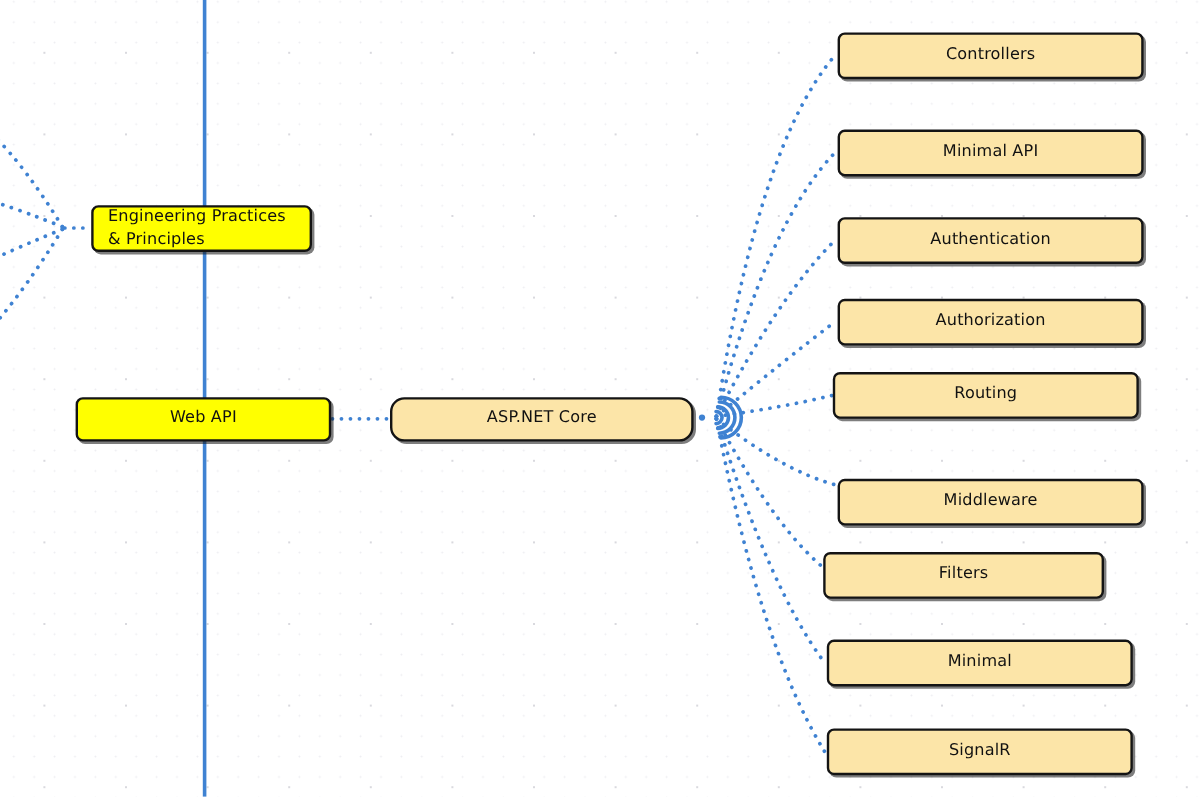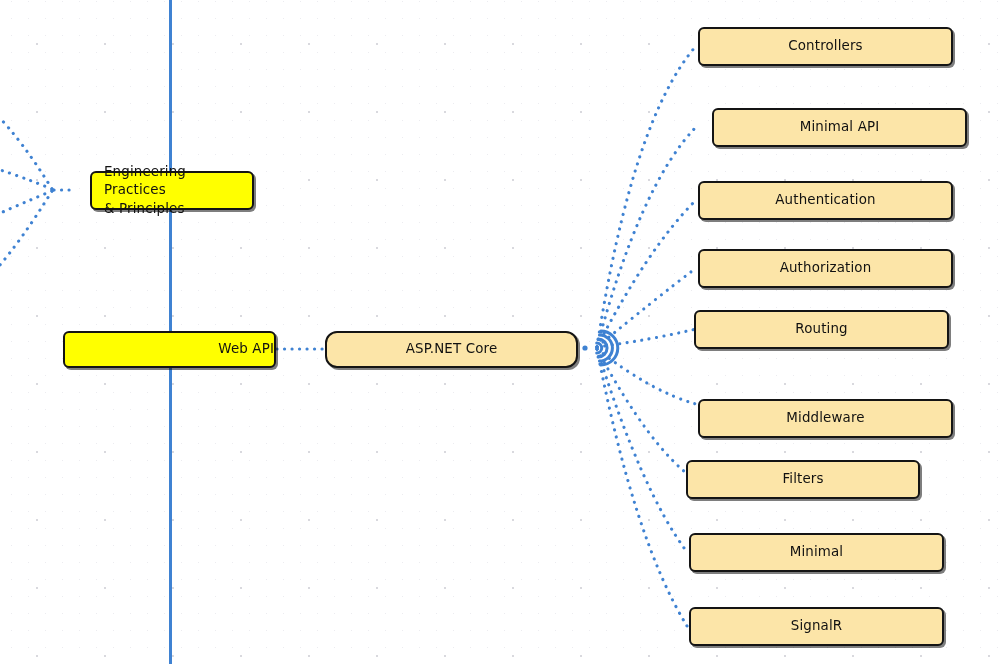--- a/index.html
+++ b/index.html
@@ -36,21 +36,21 @@
     display:flex;
     align-items:center;
     justify-content:center;
     font-size:13.4px;
     color:#111111;
     letter-spacing:0.15px;
     line-height:1.35;
     white-space:pre-line;
     text-align:center;
   }
-  .node.fill-yellow{background:#ffff00;justify-content:flex-end;}
+  .node.fill-yellow{background:#ffff00;}
   .node.fill-orange{background:#fce5a8;}
   .node.align-left{
     justify-content:flex-start;
     text-align:left;
     padding-left:16px;
   }
 </style>
 </head>
 <body>
 
@@ -75,26 +75,26 @@
     <path d="M 52 191 Q 20 204 -6 216" fill="none" stroke="#3f82d2" stroke-width="3.1" stroke-linecap="round" stroke-dasharray="0.1 7.4"></path>
     <path d="M 52 191 Q 22 240 -6 272" fill="none" stroke="#3f82d2" stroke-width="3.1" stroke-linecap="round" stroke-dasharray="0.1 7.4"></path>
     <path d="M 596.7 343 A 5 5 0 0 1 596.7 353" fill="none" stroke="#3f82d2" stroke-width="3" stroke-linecap="round"></path>
     <path d="M 598.06 339 A 9 9 0 0 1 598.06 357" fill="none" stroke="#3f82d2" stroke-width="3" stroke-linecap="round"></path>
     <path d="M 599.42 335 A 13 13 0 0 1 599.42 361" fill="none" stroke="#3f82d2" stroke-width="3" stroke-linecap="round"></path>
     <path d="M 600.78 331 A 17 17 0 0 1 600.78 365" fill="none" stroke="#3f82d2" stroke-width="3" stroke-linecap="round"></path>
     <circle cx="585" cy="348" r="2.6" fill="#3f82d2"></circle>
   </svg>
 
 <div id="nodes-layer">
-    <div class="node fill-yellow align-left" style="left: 90px; top: 171px; width: 164px; height: 39px; padding-left: 12px;"><span>Engineering Practices
+    <div class="node fill-yellow align-left" style="left: 76px; top: 171px; width: 184px; height: 39px; padding-left: 12px;"><span>Engineering Practices
 &amp; Principles</span></div>
     <div class="node fill-yellow" style="left: 63px; top: 331px; width: 213px; height: 37px;"><span>Web API</span></div>
     <div class="node fill-orange" style="left: 325px; top: 331px; width: 253px; height: 37px; border-radius: 12px;"><span>ASP.NET Core</span></div>
     <div class="node fill-orange" style="left: 698px; top: 27px; width: 255px; height: 39px;"><span>Controllers</span></div>
-    <div class="node fill-orange" style="left: 698px; top: 108px; width: 255px; height: 39px; margin-left: 14px;"><span>Minimal API</span></div>
+    <div class="node fill-orange" style="left: 698px; top: 108px; width: 255px; height: 39px;"><span>Minimal API</span></div>
     <div class="node fill-orange" style="left: 698px; top: 181px; width: 255px; height: 39px;"><span>Authentication</span></div>
     <div class="node fill-orange" style="left: 698px; top: 249px; width: 255px; height: 39px; justify-content: center;"><span>Authorization</span></div>
     <div class="node fill-orange" style="left: 694px; top: 310px; width: 255px; height: 39px;"><span>Routing</span></div>
     <div class="node fill-orange" style="left: 698px; top: 385px; width: 255px; height: 39px; margin-top: 14px;"><span>Middleware</span></div>
     <div class="node fill-orange" style="left: 686px; top: 460px; width: 234px; height: 39px;"><span>Filters</span></div>
     <div class="node fill-orange" style="left: 689px; top: 533px; width: 255px; height: 39px;"><span>Minimal</span></div>
     <div class="node fill-orange" style="left: 689px; top: 607px; width: 255px; height: 39px;"><span>SignalR</span></div>
   </div>
 
 </body></html>

